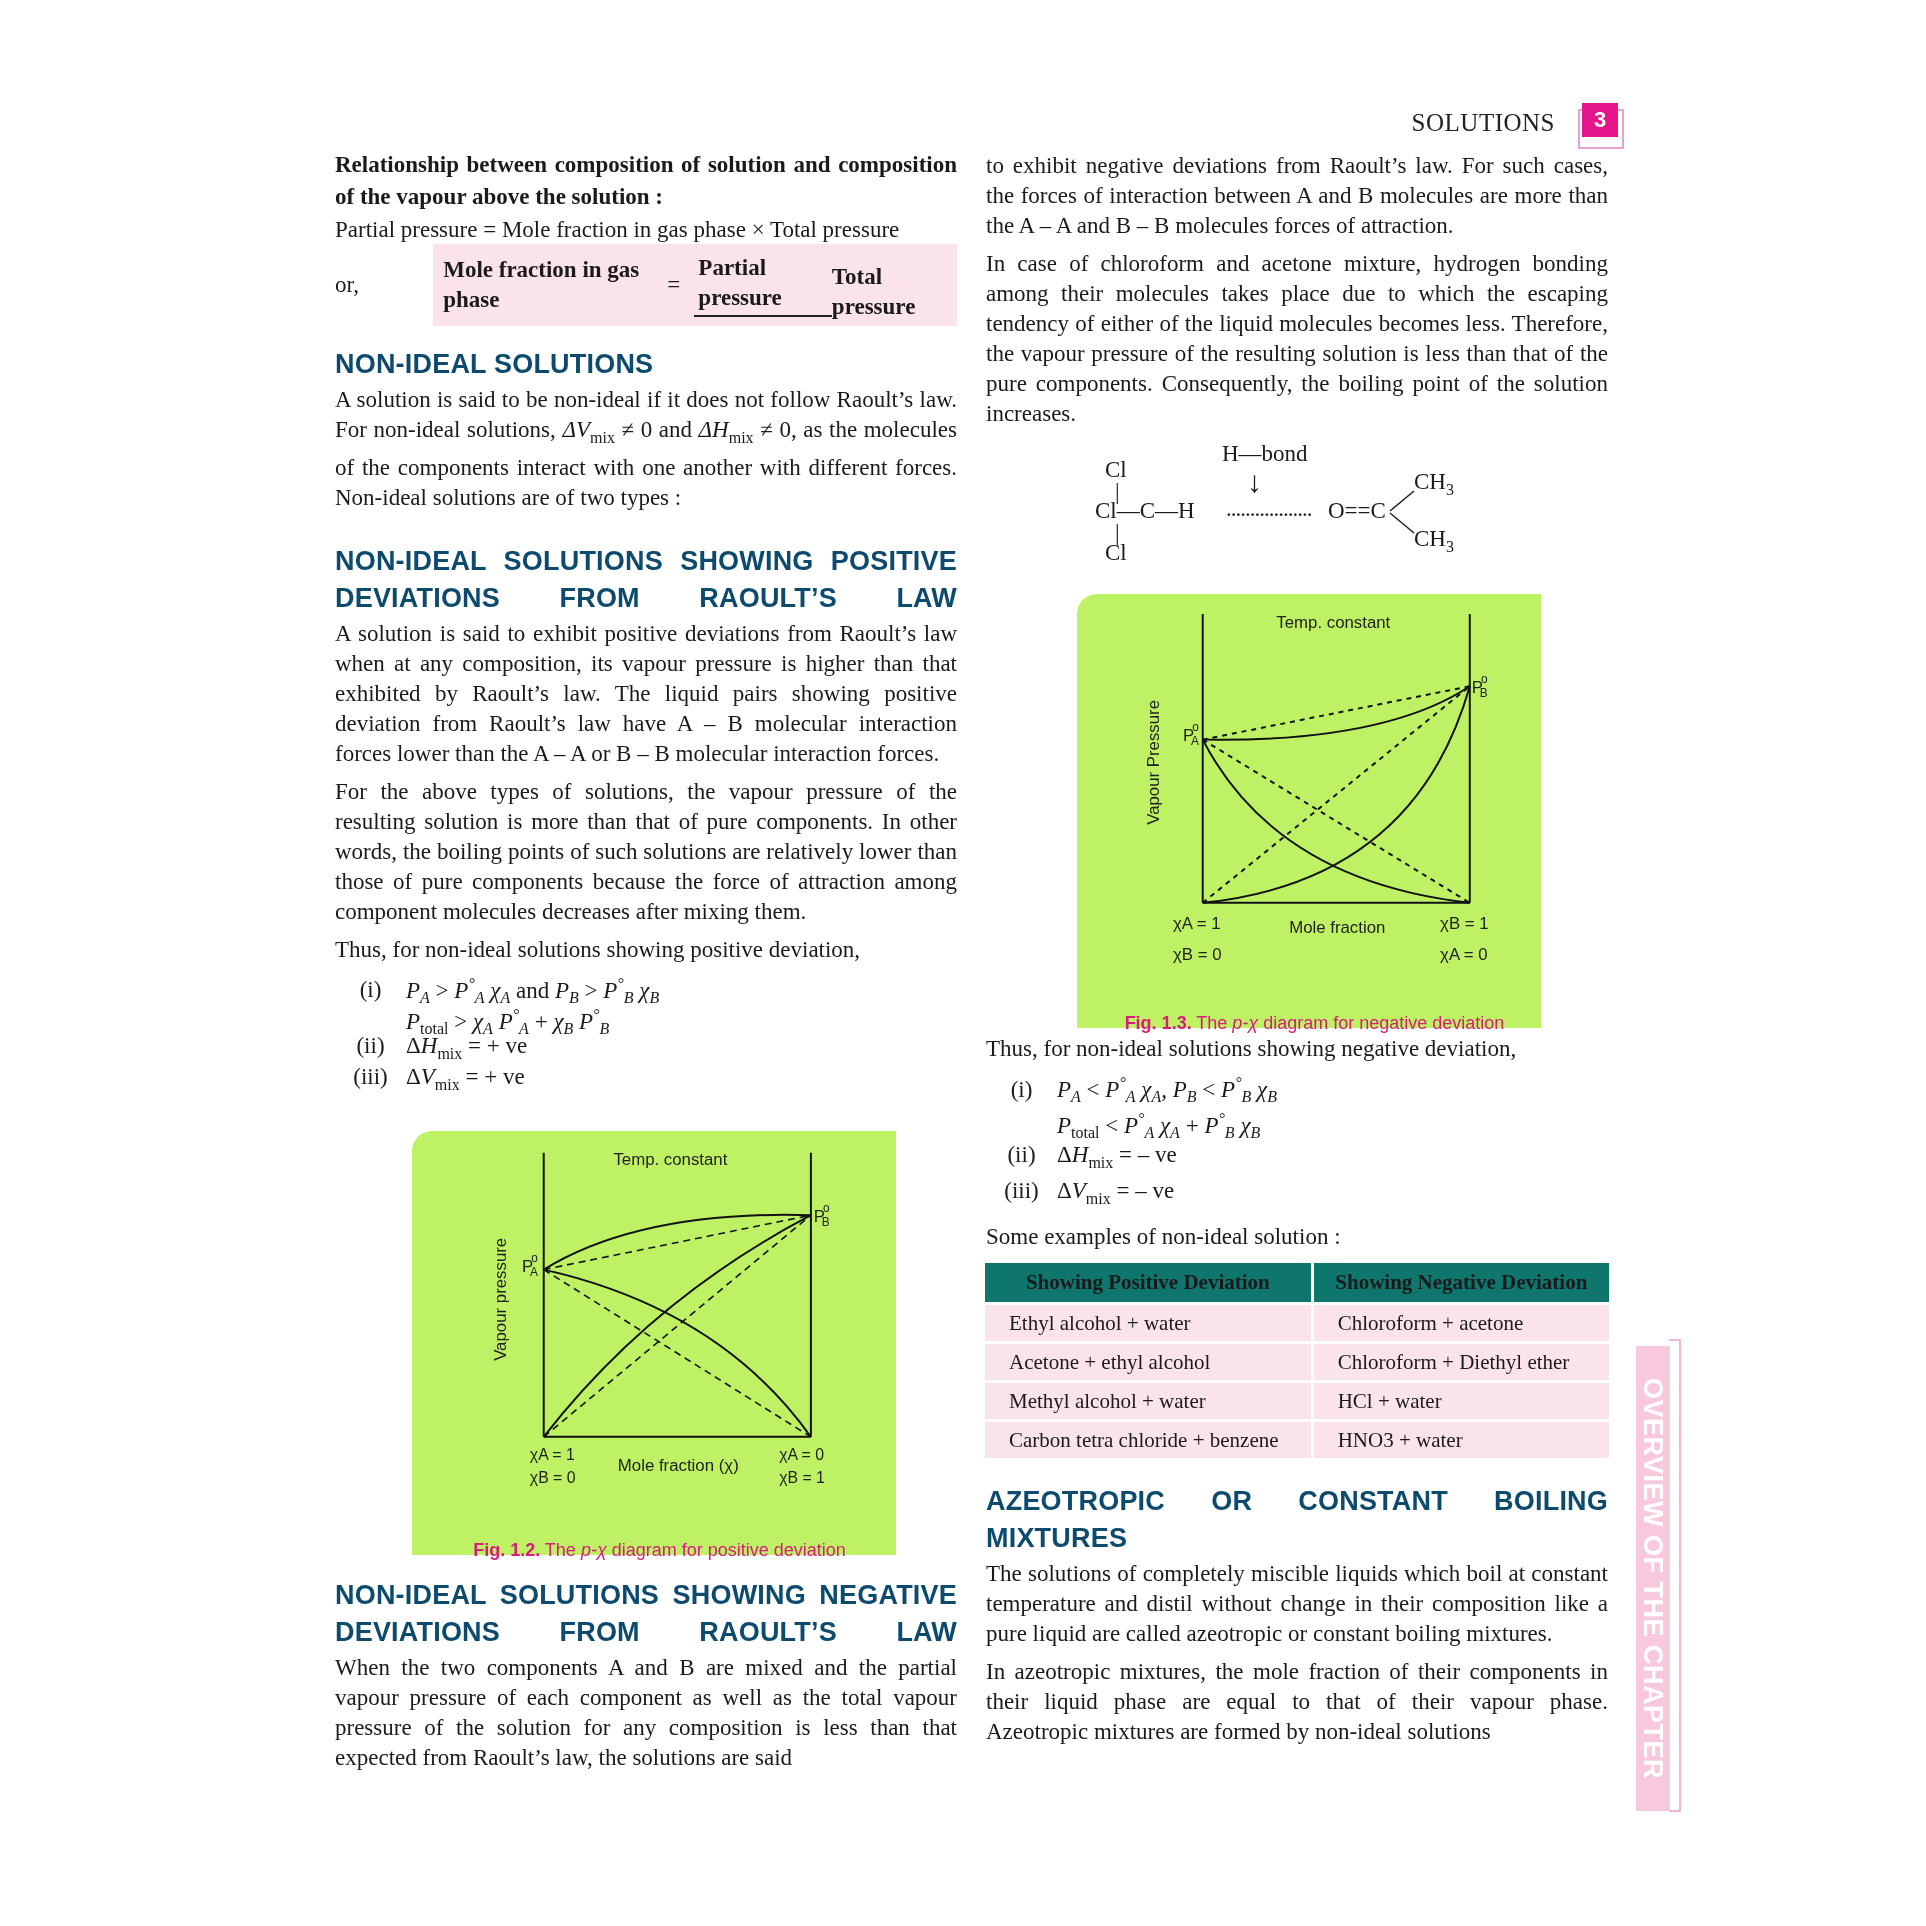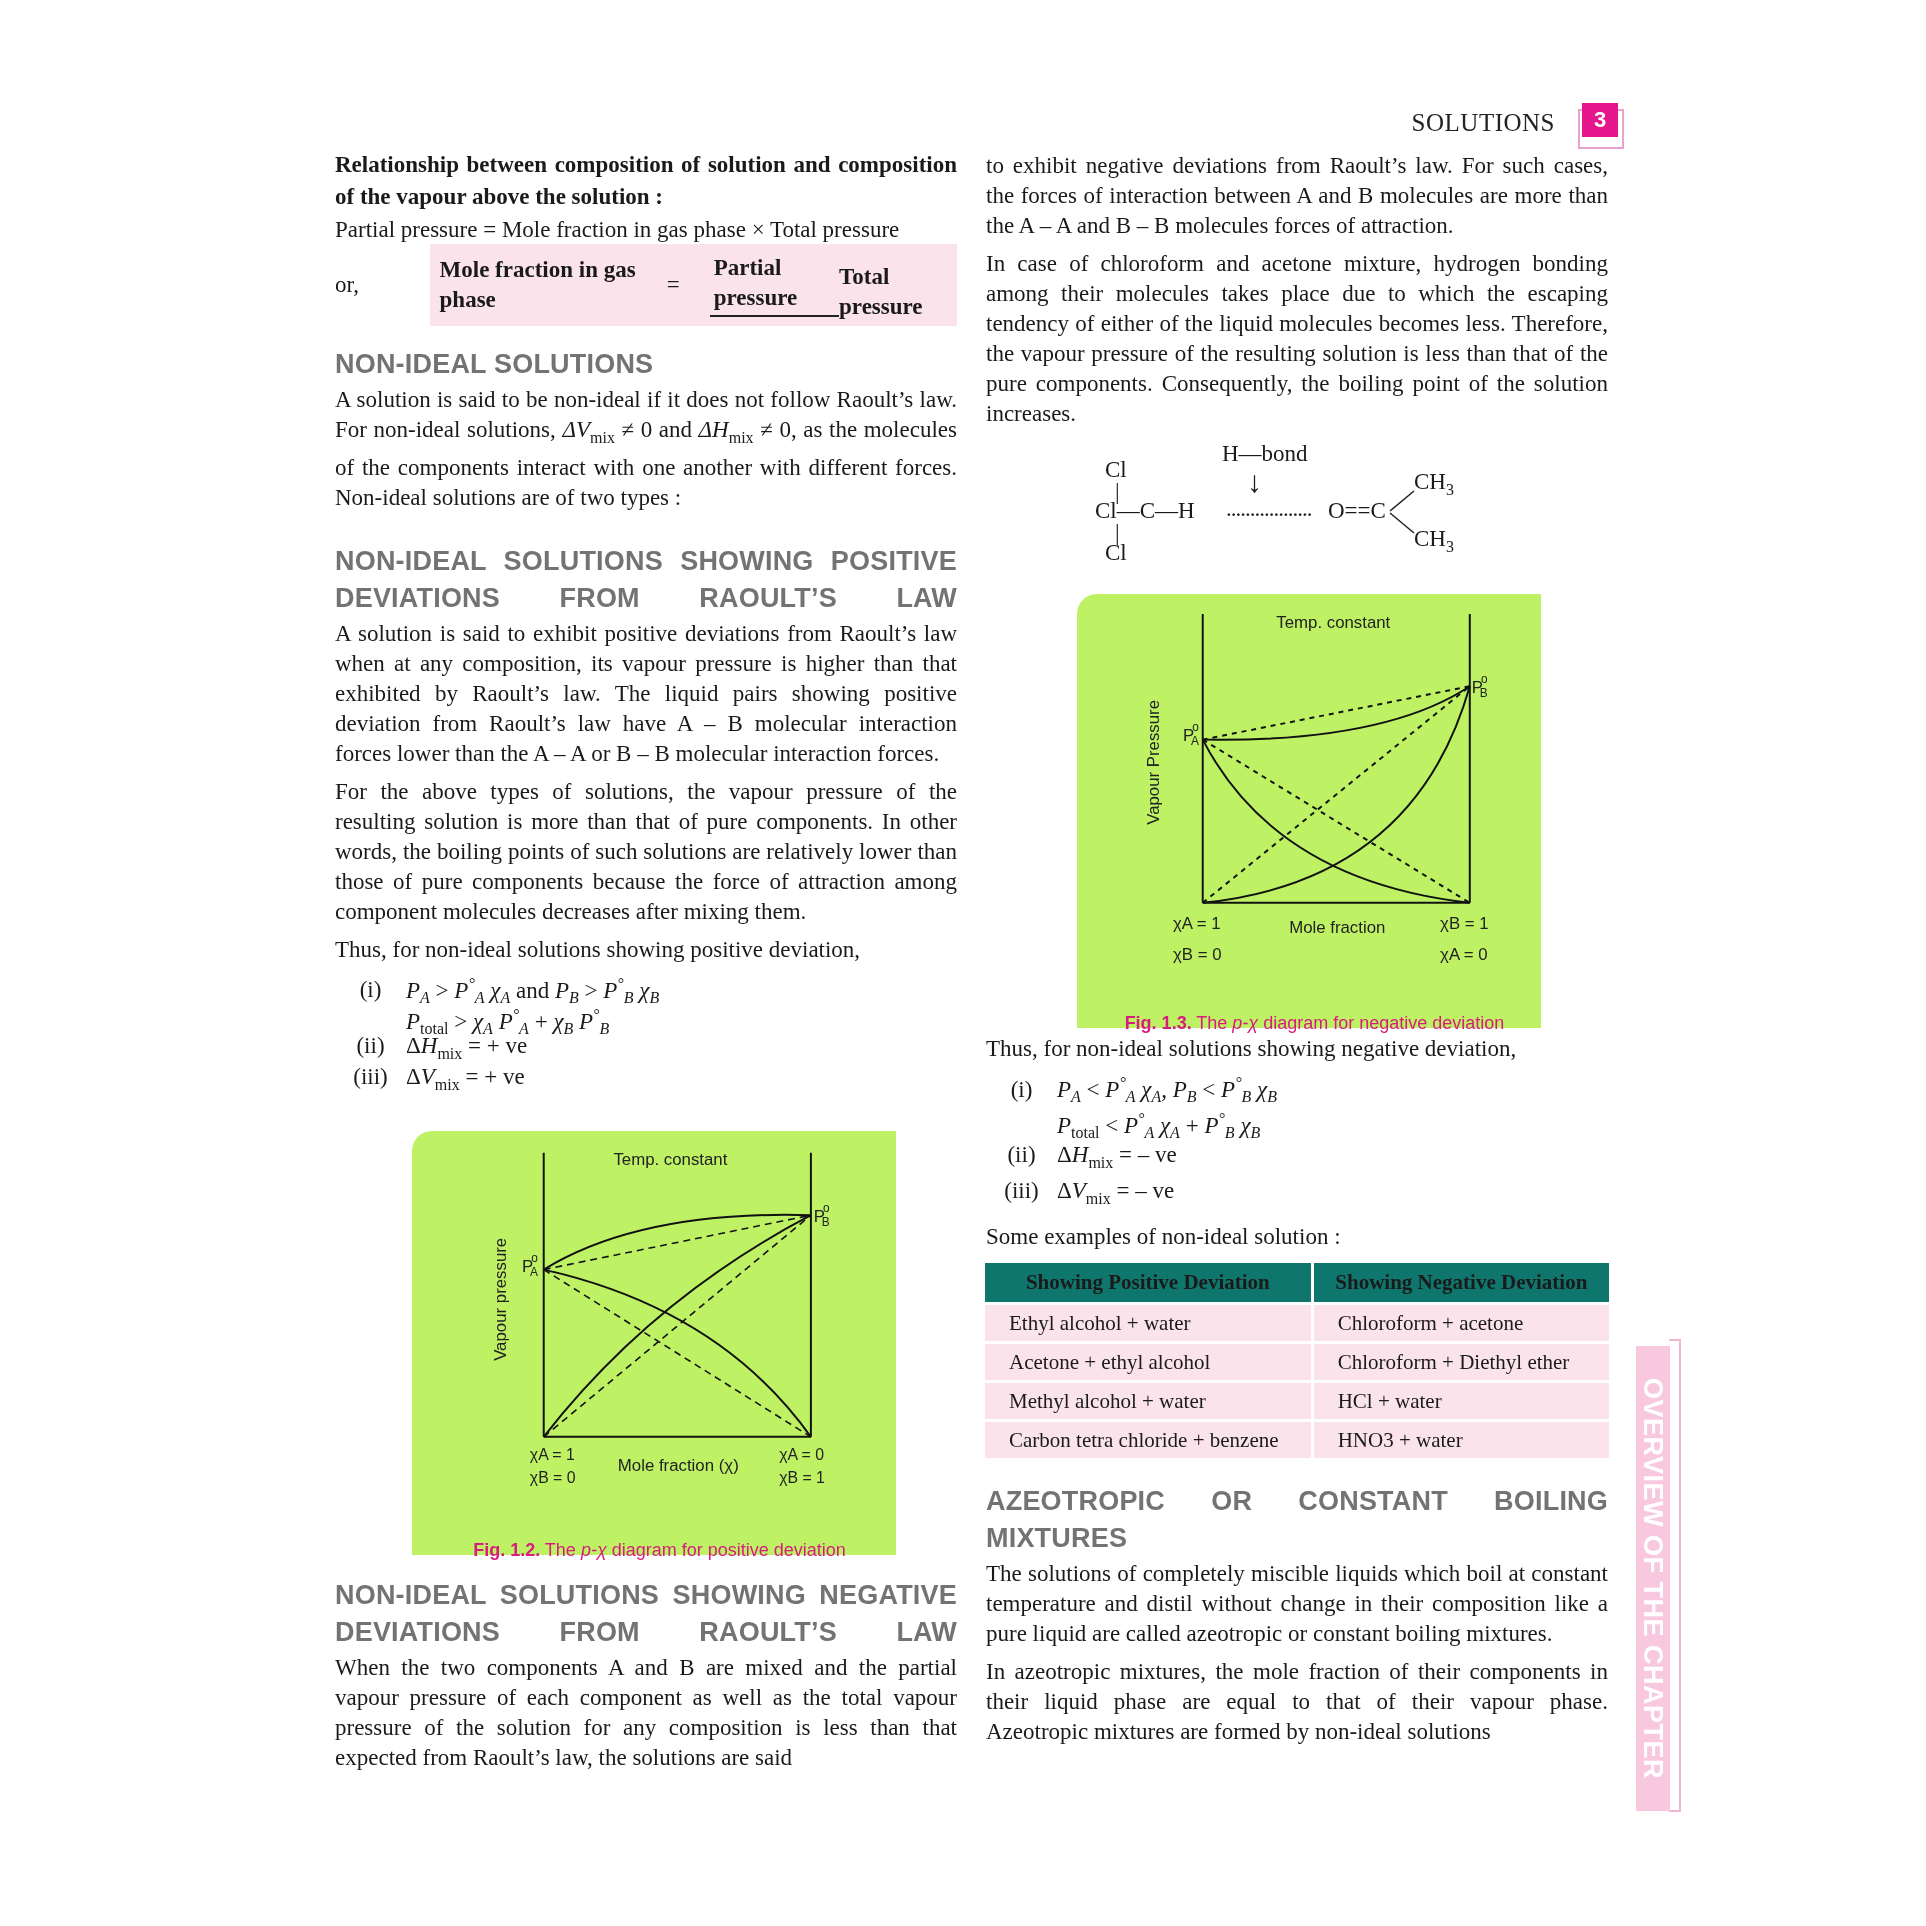--- a/index.html
+++ b/index.html
@@ -8,26 +8,26 @@
   .page-header { position:absolute; top:103px; left:1386px; width:238px; height:40px; }
   .chapter-title { position:absolute; right:69px; top:6px; font-family:"Liberation Serif", serif; font-size:25px; letter-spacing:0.5px; color:#222; }
   .page-num-shadow { position:absolute; right:0; top:6px; width:42px; height:36px; border:2px solid #e9a2cf; background:#fff; }
   .page-num { position:absolute; right:6px; top:0; width:36px; height:34px; background:#e5168c; color:#fff; font-family:"Liberation Sans", sans-serif; font-weight:bold; font-size:22px; text-align:center; line-height:34px; }
 
   .col { position:absolute; top:149px; width:622px; font-family:"Liberation Serif", serif; font-size:23px; line-height:30px; }
   .col-left { left:335px; }
   .col-right { left:986px; }
   p { margin:0 0 8px 0; text-align:justify; }
   .bold-title { font-weight:bold; text-align:justify; font-size:23px; line-height:32px; margin:0; }
-  .h-pink { font-family:"Liberation Sans", sans-serif; font-weight:bold; color:#737373; font-size:27px; line-height:37px; text-align:justify; text-align-last:left; margin:21px 0 2px 0; letter-spacing:0.2px; }
+  .h-pink { font-family:"Liberation Sans", sans-serif; font-weight:bold; color:#0c4a6e; font-size:27px; line-height:37px; text-align:justify; text-align-last:left; margin:21px 0 2px 0; letter-spacing:0.2px; }
   .h-pink.spread { text-align-last:justify; }
 
   .formula-row { display:flex; align-items:center; margin:4px 0 12px 0; height:71px; }
   .formula-or { width:99px; }
-  .formula-box { background:#fbe3ec; display:flex; align-items:center; padding:4px 10px; font-weight:bold; font-size:23px; margin-left:15px;gap:16px; }
+  .formula-box { background:#fbe3ec; display:flex; align-items:center; padding:4px 10px; font-weight:bold; font-size:23px; margin-left:15px; }
   .frac { display:inline-flex; align-items:center; margin-left:10px; }
   .frac .num { border-bottom:2px solid #222; padding:0 4px 2px 4px; }
   .frac .den { padding-top:14px; }
 
   .math-list { margin:4px 0 8px 0; }
   .math-row { display:flex; height:31px; align-items:baseline; }
   .math-row .idx { width:71px; text-align:center; }
   .math-row .expr { font-style:italic; }
   .math-row .expr .up { font-style:normal; }
   sub, sup { font-size:16px; }

